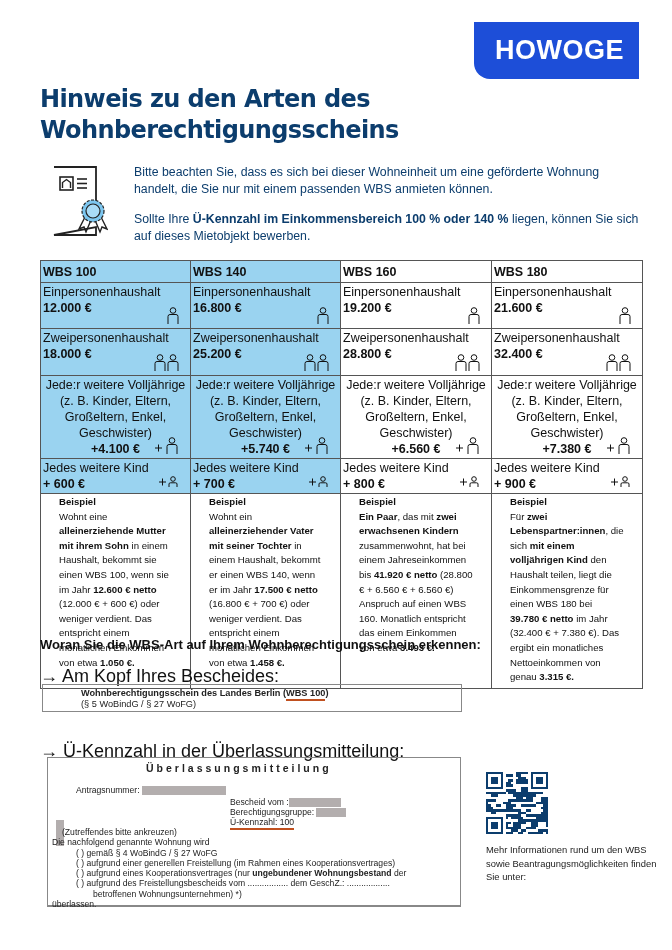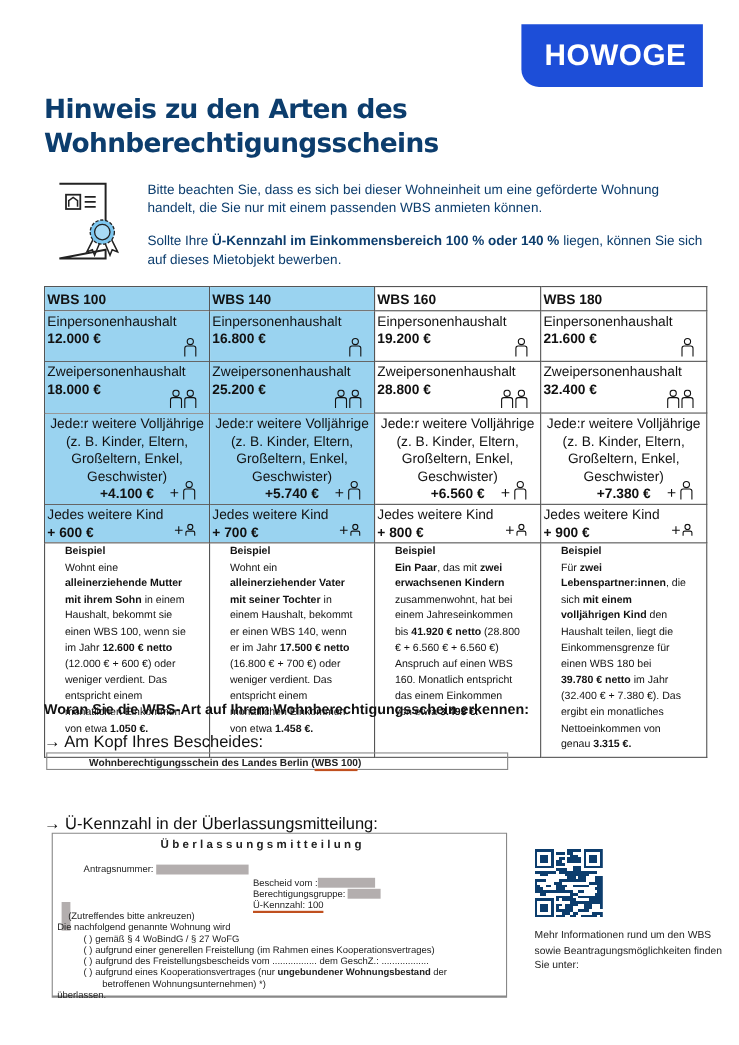--- a/index.html
+++ b/index.html
@@ -48,27 +48,27 @@
   table.wbs .lbl { display: block; }
   table.wbs td .pic { position: absolute; right: 10px; bottom: 3px; }
   table.wbs tr.example td { font-size: 9.6px; line-height: 14.6px; padding: 1px 18px 3px; }
   table.wbs tr.example td b { font-weight: bold; }
 
   .hint-heading {
     position: absolute; left: 40px; top: 637px;
     font-family: "Liberation Sans", sans-serif; font-weight: bold; font-size: 13px; color: #111;
   }
   .arrow-line {
-    position: absolute; left: 40px; font-family: "Liberation Sans", sans-serif; font-size: 15px; color: #111;
+    position: absolute; left: 40px; font-family: "Liberation Sans", sans-serif; font-size: 18px; color: #111;
   }
   .arrow-line.a1 { top: 666px; }
   .arrow-line.a2 { top: 741px; }
 
   .kopf-box {
-    position: absolute; left: 42px; top: 684px; width: 420px; height: 16px;
+    position: absolute; left: 42px; top: 684px; width: 420px; height: 28px;
     border: 1.5px solid #888; font-family: "Liberation Sans", sans-serif; font-size: 9.2px; color: #222;
     padding: 3px 0 0 38px; line-height: 11px;
   }
   .kopf-box .k1 { font-weight: bold; }
   .underline-red { border-bottom: 2px solid #c0501f; padding-bottom: 1px; }
 
   .ueb-box {
     position: absolute; left: 47px; top: 757px; width: 414px; height: 150px;
     border: 1.5px solid #888; border-bottom-width: 2px;
     font-family: Liberation Sans, sans-serif; font-size: 8.6px; color: #222;
@@ -300,37 +300,38 @@
         <td><b style="display:block">Beispiel</b><span>Für </span><b>zwei Lebenspartner:innen</b><span>, die sich </span><b>mit einem volljährigen Kind</b><span> den Haushalt teilen, liegt die Einkommensgrenze für einen WBS 180 bei </span><b>39.780 € netto</b><span> im Jahr (32.400 € + 7.380 €). Das ergibt ein monatliches Nettoeinkommen von genau </span><b>3.315 €.</b></td>
       </tr>
 </tbody>
   </table>
 
 <div class="hint-heading">Woran Sie die WBS-Art auf Ihrem Wohnberechtigungsschein erkennen:</div>
 
 <div class="arrow-line a1">→ Am Kopf Ihres Bescheides:</div>
 <div class="kopf-box">
   <div class="k1"><span>Wohnberechtigungsschein des Landes Berlin (</span><span class="underline-red">WBS 100</span><span>)</span></div>
+  <div>(§ 5 WoBindG / § 27 WoFG)</div>
 </div>
 
 <div class="arrow-line a2">→ Ü-Kennzahl in der Überlassungsmitteilung:</div>
 <div class="ueb-box">
   <div class="ueb-title">Überlassungsmitteilung</div>
   <div class="fld" style="left:28px; top:27px;"><span>Antragsnummer:</span> <span class="grey" style="width:84px"></span></div>
   <div class="fld" style="left:182px; top:39px;"><span>Bescheid vom  :</span><span class="grey" style="width:52px"></span></div>
   <div class="fld" style="left:182px; top:49px;"><span>Berechtigungsgruppe:</span> <span class="grey" style="width:30px"></span></div>
   <div class="fld" style="left:182px; top:59px;"><span class="underline-red">Ü-Kennzahl: 100</span></div>
   <div class="grey-bar"></div>
   <div class="opts">
     <div style="margin-top:-6px">(Zutreffendes bitte ankreuzen)</div>
     <div style="margin-left:-10px">Die nachfolgend genannte Wohnung wird</div>
     <div class="opt">(   )  gemäß § 4 WoBindG / § 27 WoFG</div>
     <div class="opt">(   )  aufgrund einer generellen Freistellung (im Rahmen eines Kooperationsvertrages)</div>
+    <div class="opt"><span>(   )  aufgrund eines Kooperationsvertrages (nur </span><b>ungebundener Wohnungsbestand</b><span> der</span></div>
     <div class="opt">(   )  aufgrund des Freistellungsbescheids vom ................. dem GeschZ.: ..................</div>
-    <div class="opt"><span>(   )  aufgrund eines Kooperationsvertrages (nur </span><b>ungebundener Wohnungsbestand</b><span> der</span></div>
     <div class="opt cont">betroffenen Wohnungsunternehmen) *)</div>
     <div style="margin-left:-10px">überlassen.</div>
   </div>
 </div>
 
 <svg class="qr" viewBox="0 0 25 25" shape-rendering="crispEdges">
     <rect x="0" y="0" width="7" height="7" fill="#0c3d6d"></rect>
     <rect x="1" y="1" width="5" height="5" fill="#fff"></rect>
     <rect x="2" y="2" width="3" height="3" fill="#0c3d6d"></rect>
     <rect x="18" y="0" width="7" height="7" fill="#0c3d6d"></rect>

